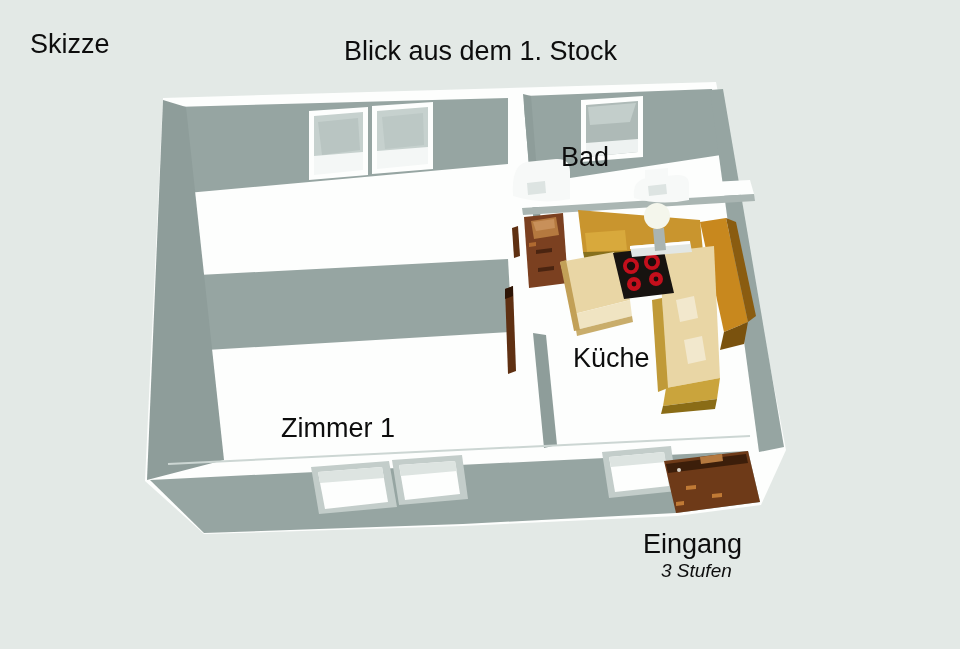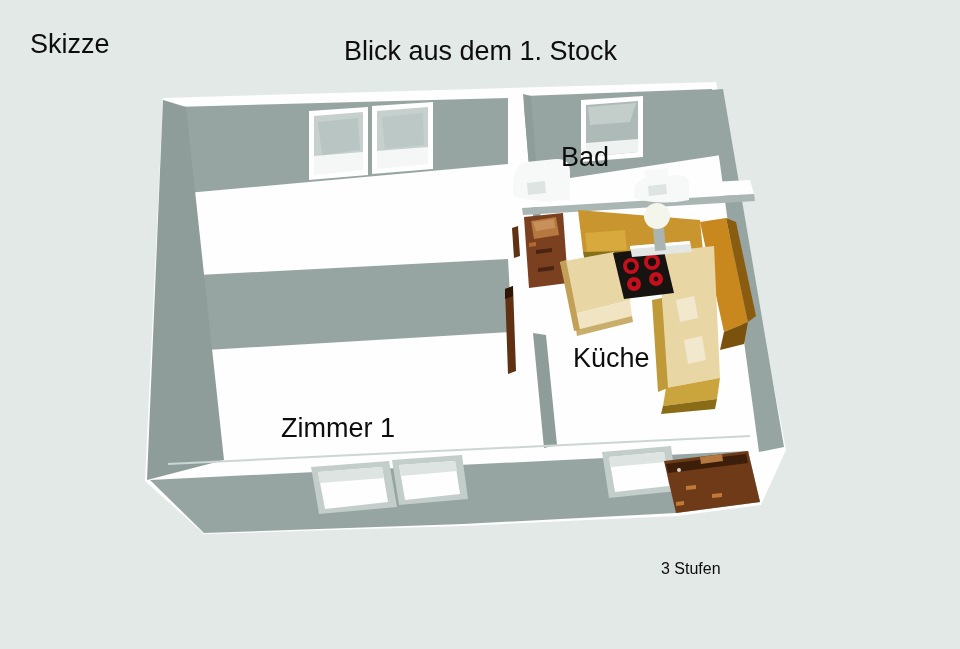--- a/index.html
+++ b/index.html
@@ -11,21 +11,21 @@
     overflow:hidden;
   }
   .stage svg{position:absolute;left:0;top:0;}
   .lbl{
     position:absolute;
     color:#0d0d0d;
     white-space:nowrap;
     line-height:1.05;
   }
   .lbl-big{font-size:27px;}
-  .lbl-small{font-size:16px;}
+  .lbl-small{font-size:19px;font-style:italic;}
 </style>
 </head>
 <body>
 
 <div class="stage">
 
   <svg width="960" height="649" viewBox="0 0 960 649">
 
     <rect x="0" y="0" width="960" height="649" fill="#e3e9e6"></rect>
 
@@ -162,16 +162,17 @@
 
   <div class="lbl lbl-big" style="left:344px;top:37px;">Blick aus dem 1. Stock</div>
 
   <div class="lbl lbl-big" style="left:561px;top:143px;text-align:right;">Bad</div>
 
 
   <div class="lbl lbl-big" style="left:573px;top:344px;">Küche</div>
 
   <div class="lbl lbl-big" style="left:281px;top:402px;margin-top:12px;">Zimmer 1</div>
 
+  <div class="lbl lbl-big" style="left:643px;top:530px;">Eingang</div>
 
   <div class="lbl lbl-small" style="left:661px;top:561px;">3 Stufen</div>
 
 </div>
 
 </body></html>

